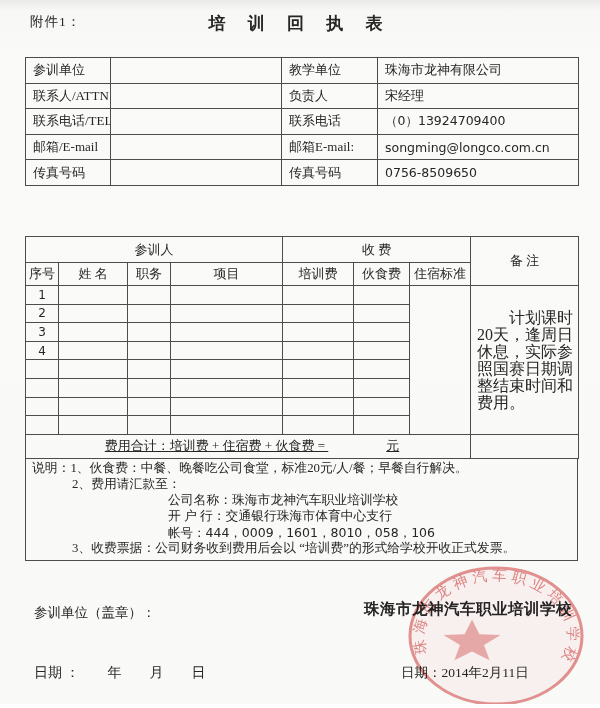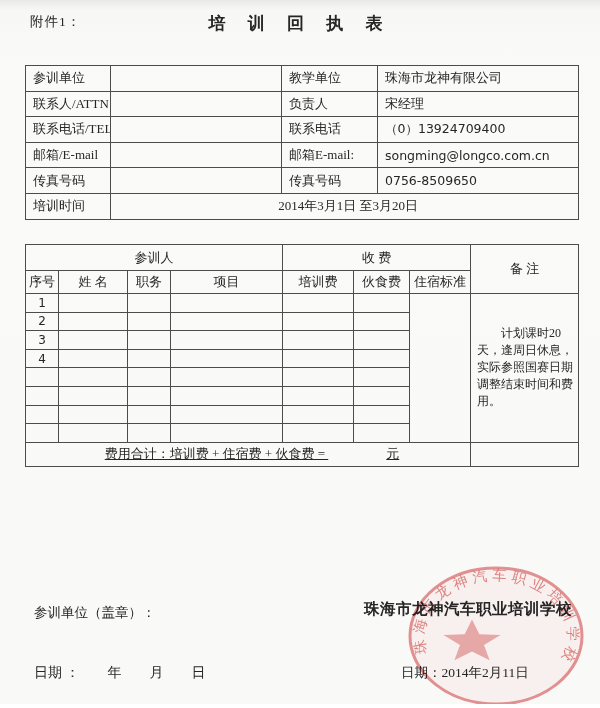--- a/index.html
+++ b/index.html
@@ -9,33 +9,33 @@
     color:#262626;
     background:#fff;
   }
   .page{
     position:relative;width:600px;height:704px;overflow:hidden;
     background:linear-gradient(180deg,#e9e9e7 0px,#f7f7f5 10px,#fafaf8 60px,#f9f9f7 100%);
   }
   .attachment{position:absolute;left:30px;top:13px;font-size:13.5px;letter-spacing:1px;}
   .doc-title{position:absolute;left:0;top:12px;width:600px;text-align:center;
     font-size:17px;font-weight:bold;letter-spacing:9px;}
-  table{border-collapse:collapse;table-layout:fixed;margin-top:8px;}
+  table{border-collapse:collapse;table-layout:fixed;}
   td{border:1px solid #4c4c4c;font-size:13px;padding:0 0 0 7px;overflow:hidden;
      white-space:nowrap;}
   .t1{position:absolute;left:25px;top:57px;width:553px;}
   .t1 td{height:24.6px;}
   .t2{position:absolute;left:25px;top:236px;width:553px;}
   .t2 td{padding:0;text-align:center;}
   .t2 .ghdr td{height:25px;font-size:13px;}
   .t2 .shdr td{height:22px;}
   .t2 .drow td{height:17.6px;}
   .t2 .num{text-align:center;font-family:"DejaVu Sans",sans-serif;font-size:12px;}
   .remark-cell{vertical-align:middle;white-space:normal !important;
-    font-size:12px;line-height:17px;text-align:left !important;padding:2px 5px 2px 6px !important;}
+    font-size:16px;line-height:17px;text-align:left !important;padding:2px 5px 2px 6px !important;}
   .remark-cell .note{text-indent:2em;}
   .total-cell{text-align:left;padding-left:8px !important;height:23px;text-decoration:underline;}
   .total-unit{margin-left:58px;}
   .notes-box{position:absolute;left:25px;top:458px;width:551px;height:99px;
     border:1px solid #4c4c4c;border-top:none;font-size:12.8px;line-height:15.9px;
     padding-top:3px;box-sizing:content-box;}
   .notes-box div{white-space:nowrap;}
   .nl1{padding-left:6px;}
   .nl2,.nl6{padding-left:46px;}
   .nl3,.nl4,.nl5{padding-left:142px;}
@@ -86,24 +86,20 @@
       <td></td>
       <td>邮箱E-mail:</td>
       <td class="num-font">songming@longco.com.cn</td>
     </tr>
     <tr>
       <td>传真号码</td>
       <td></td>
       <td>传真号码</td>
       <td class="num-font">0756-8509650</td>
     </tr>
-    <tr>
-      <td>培训时间</td>
-      <td colspan="3" style="text-align:center">2014年3月1日 至3月20日</td>
-    </tr>
   </tbody>
     </table>
 
   <table class="t2">
     <colgroup>
       <col style="width:33px">
         <col style="width:69px">
         <col style="width:43px">
         <col style="width:112px">
       <col style="width:71px">
@@ -197,20 +193,28 @@
     <tr>
       <td colspan="7" class="total-cell">
         <span>费用合计：培训费 + 住宿费 + 伙食费 =</span>
         <span class="total-unit">元</span>
       </td>
       <td></td>
     </tr>
   </tbody>
     </table>
 
+  <div class="notes-box">
+    <div class="nl1">说明：1、伙食费：中餐、晚餐吃公司食堂，标准20元/人/餐；早餐自行解决。</div>
+    <div class="nl2">2、费用请汇款至：</div>
+    <div class="nl3">公司名称：珠海市龙神汽车职业培训学校</div>
+    <div class="nl4">开 户 行：交通银行珠海市体育中心支行</div>
+    <div class="nl5 num-font">帐号：444，0009，1601，8010，058，106</div>
+    <div class="nl6">3、收费票据：公司财务收到费用后会以 “培训费”的形式给学校开收正式发票。</div>
+  </div>
 
   <div class="seal-label">参训单位（盖章）：</div>
   <div class="school-name">珠海市龙神汽车职业培训学校</div>
   <div class="date-left">日期 ：　　年　　月　　日</div>
   <div class="date-right">日期：2014年2月11日</div>
 
   <svg class="stamp-svg" width="202" height="152" viewBox="0 0 202 152">
     <defs>
       <path id="arcPath" d="M 32.3 99.2 A 72 56 0 1 1 167.7 99.2" fill="none"></path>
     </defs>

